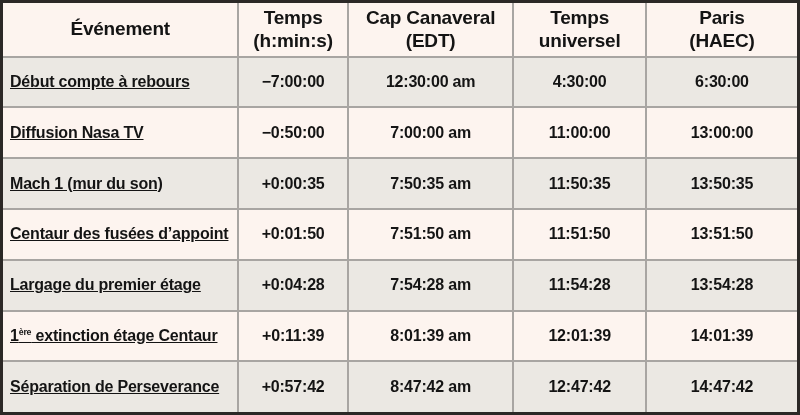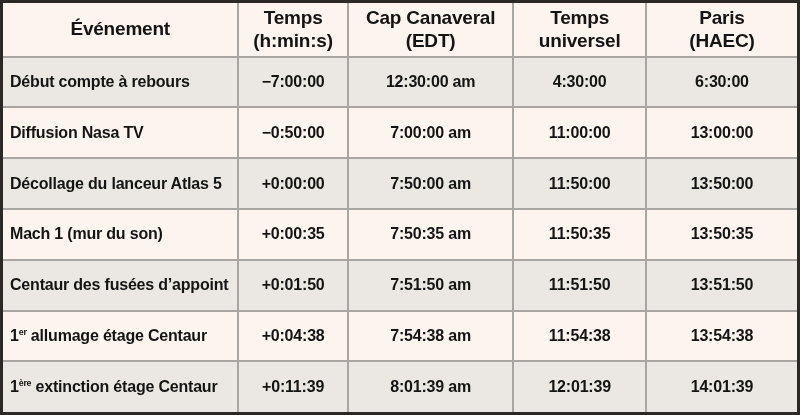--- a/index.html
+++ b/index.html
@@ -26,21 +26,21 @@
     background:var(--header-bg);
     font-size:19px;line-height:1.25;
     text-align:center;vertical-align:middle;
     padding:2px 0;letter-spacing:-0.2px;white-space:nowrap;
   }
   tbody td{
     font-size:16px;letter-spacing:-0.2px;
     text-align:center;vertical-align:middle;
     white-space:nowrap;padding:0;
   }
-  tbody td.event{text-align:left;padding-left:7px;}
+  tbody td.event{text-align:left;padding-left:7px;text-decoration:underline;}
   tbody tr:nth-child(odd) td{background:var(--row-dark-bg);}
   tbody tr:nth-child(even) td{background:var(--row-light-bg);}
   sup{font-size:0.55em;line-height:0;}
 </style>
 </head>
 <body>
 
 <div class="wrap">
   <table>
     <colgroup>
@@ -82,49 +82,49 @@
           <td>6:30:00</td>
         </tr>
         <tr>
           <td class="event"><span>Diffusion Nasa TV</span></td>
           <td>−0:50:00</td>
           <td>7:00:00 am</td>
           <td>11:00:00</td>
           <td>13:00:00</td>
         </tr>
         <tr>
-          <td class="event"><span>Décollage du lanceur Atlas 5</span></td>
-          <td>+0:00:00</td>
-          <td>7:50:00 am</td>
-          <td>11:50:00</td>
-          <td>13:50:00</td>
-        </tr>
-        <tr>
           <td class="event"><span>Mach 1 (mur du son)</span></td>
           <td>+0:00:35</td>
           <td>7:50:35 am</td>
           <td>11:50:35</td>
           <td>13:50:35</td>
         </tr>
         <tr>
           <td class="event"><span>Centaur des fusées d’appoint</span></td>
           <td>+0:01:50</td>
           <td>7:51:50 am</td>
           <td>11:51:50</td>
           <td>13:51:50</td>
         </tr>
         <tr>
-          <td class="event"><span>1</span><sup>er</sup><span> allumage étage Centaur</span></td>
-          <td>+0:04:38</td>
-          <td>7:54:38 am</td>
-          <td>11:54:38</td>
-          <td>13:54:38</td>
+          <td class="event"><span>Largage du premier étage</span></td>
+          <td>+0:04:28</td>
+          <td>7:54:28 am</td>
+          <td>11:54:28</td>
+          <td>13:54:28</td>
         </tr>
         <tr>
           <td class="event"><span>1</span><sup>ère</sup><span> extinction étage Centaur</span></td>
           <td>+0:11:39</td>
           <td>8:01:39 am</td>
           <td>12:01:39</td>
           <td>14:01:39</td>
         </tr>
+        <tr>
+          <td class="event"><span>Séparation de Perseverance</span></td>
+          <td>+0:57:42</td>
+          <td>8:47:42 am</td>
+          <td>12:47:42</td>
+          <td>14:47:42</td>
+        </tr>
       </tbody>
   </table>
 </div>
 
 </body></html>

